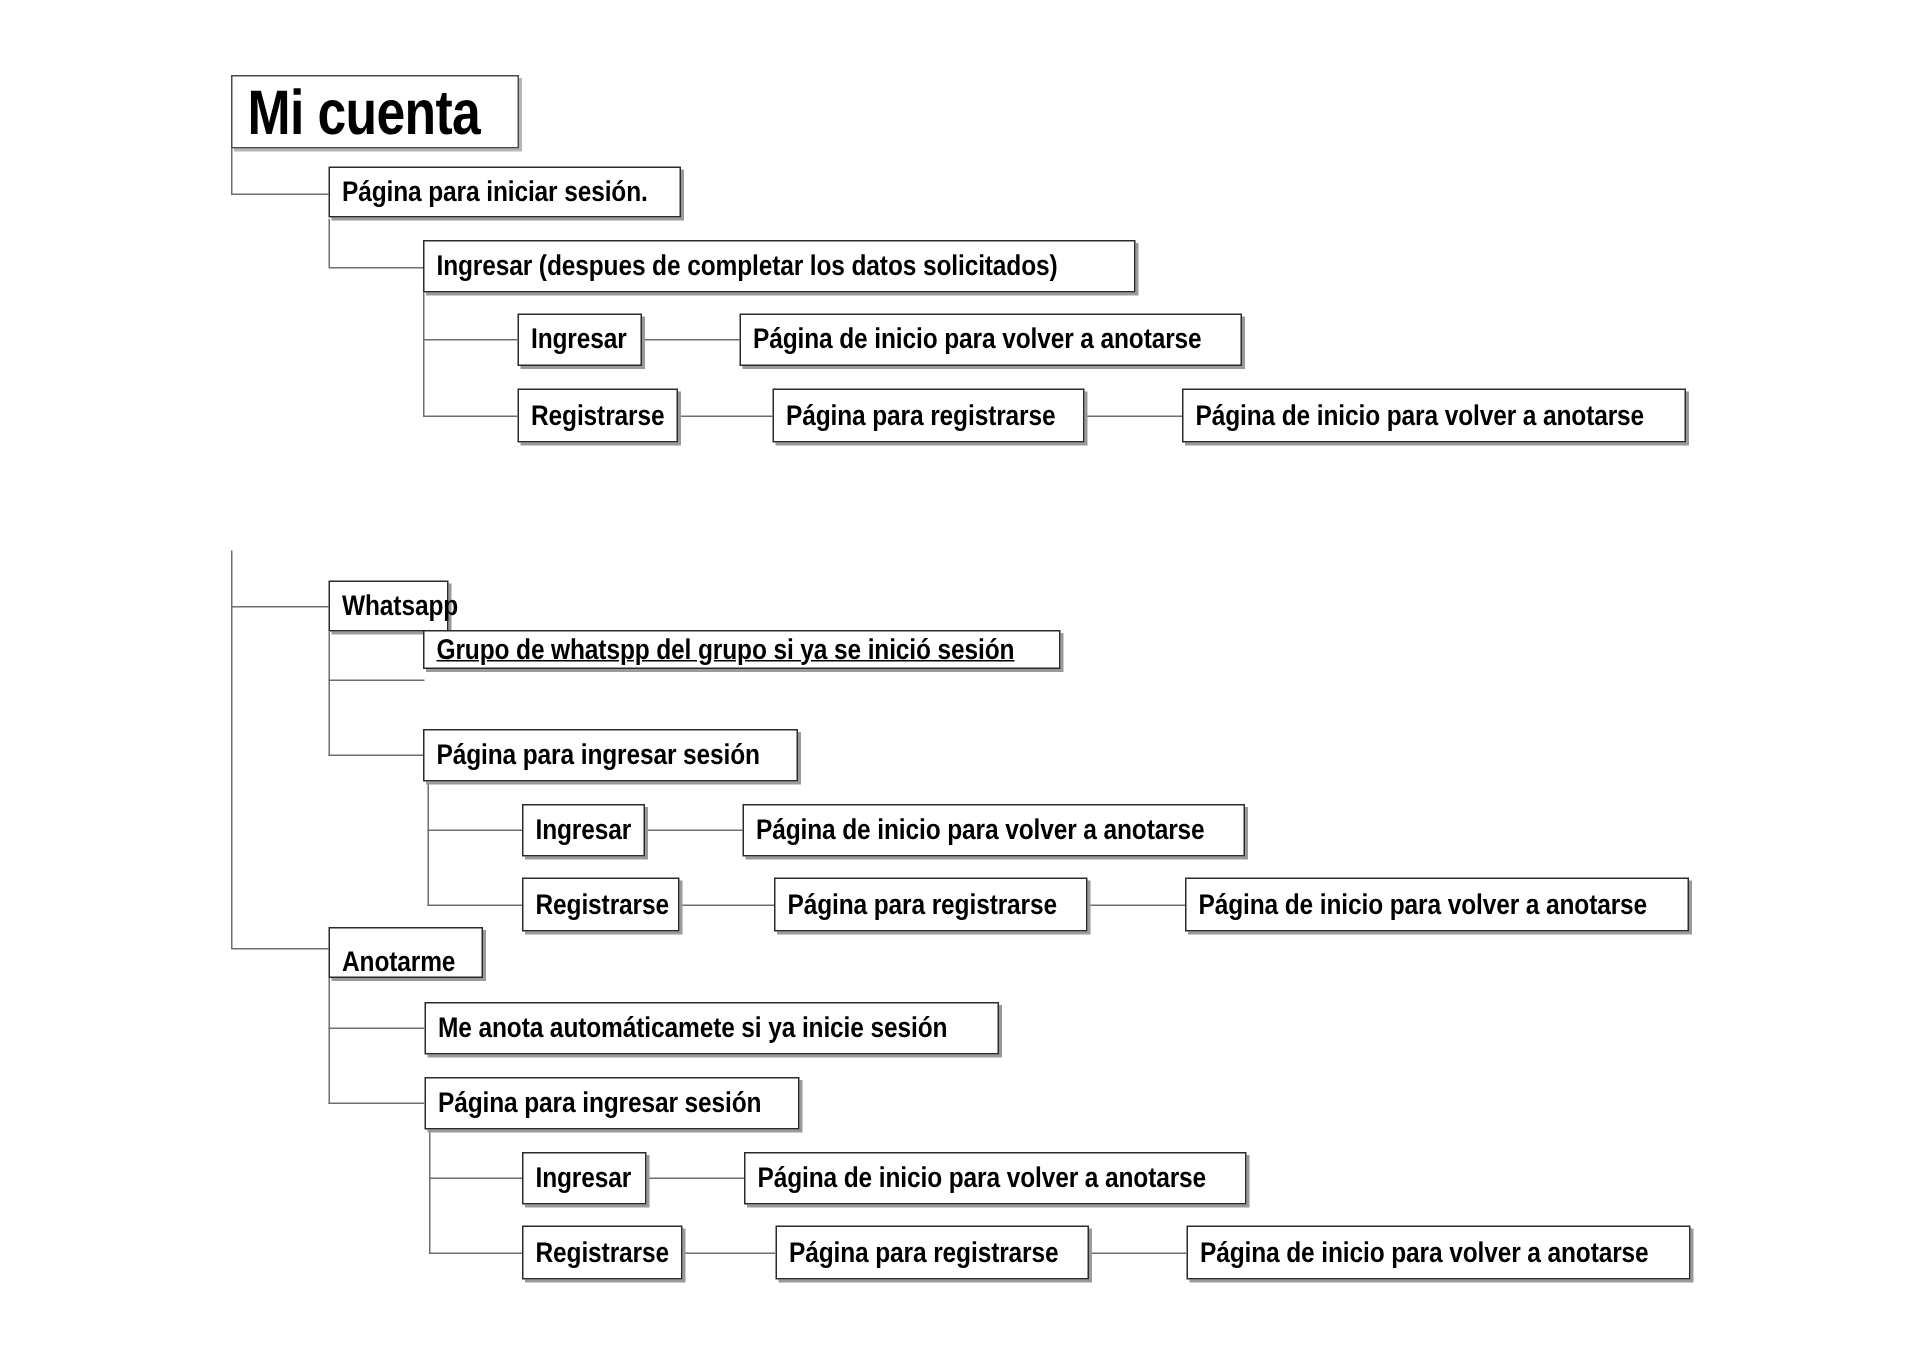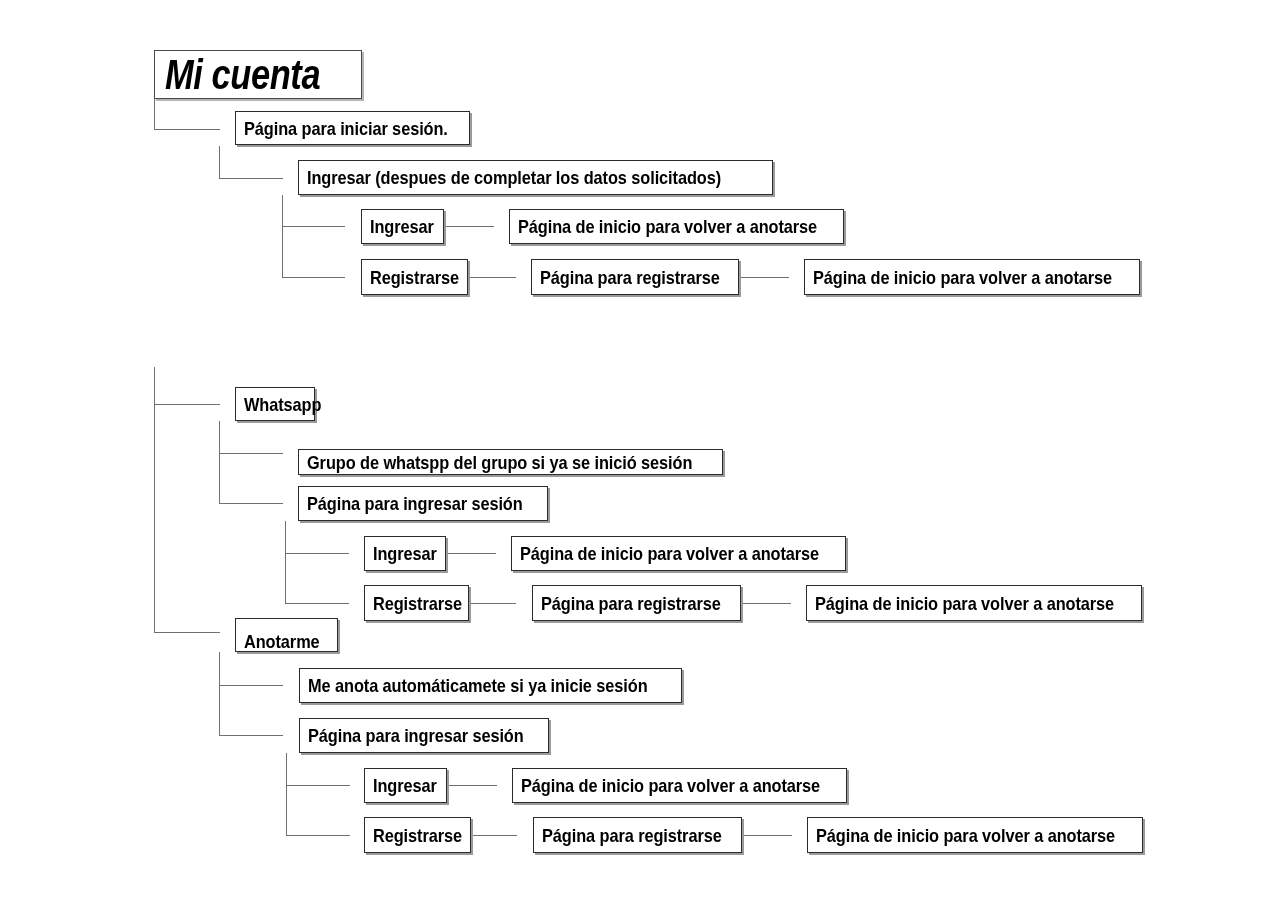--- a/index.html
+++ b/index.html
@@ -46,41 +46,41 @@
     padding-left:10px;
   }
   .node.section .label{
     font-size:42px;
     font-weight:bold;
     transform:scaleX(.82);
     letter-spacing:-0.5px;
   }
 
   
-  .node.item{ padding-left:8px;margin-left:16px; }
+  .node.item{ padding-left:8px; }
   .node.item .label{ font-size:19px; }
 
   
   .lnk{
     position:absolute;
     background:#6f6f6f;
     z-index:1;
   }
   .lnk.v{ width:1px; }
   .lnk.h{ height:1px; }
 </style>
 </head>
 <body>
 
 <div id="canvas">
 
   <div class="lnk v" style="left:154px; top:98px;  height:32px;"></div>
   <div class="lnk h" style="left:154px; top:129px; width:66px;"></div>
 
-  <div class="node section" style="left:154px; top:50px; width:208px; height:49px;font-style:italic;">
+  <div class="node section" style="left:154px; top:50px; width:192px; height:49px;">
     <span class="label">Mi cuenta</span>
   </div>
 
   <div class="lnk v" style="left:219px; top:146px; width:1px; height:32px;"></div>
   <div class="lnk h" style="left:219px; top:178px; width:64px;"></div>
 
   <div class="node item" style="left:219px; top:111px; width:235px; height:34px;">
     <span class="label">Página para iniciar sesión.</span>
   </div>
 
@@ -123,21 +123,21 @@
 
 
   <div class="lnk v" style="left:219px; top:421px; height:83px;"></div>
   <div class="lnk h" style="left:219px; top:453px; width:64px;"></div>
   <div class="lnk h" style="left:219px; top:503px; width:64px;"></div>
 
   <div class="node item" style="left:219px; top:387px; width:80px; height:34px;">
     <span class="label">Whatsapp</span>
   </div>
 
-  <div class="node item" style="left:282px; top:449px; width:425px; height:26px;">
+  <div class="node item" style="left:282px; top:420px; width:425px; height:26px;text-decoration:underline;">
     <span class="label">Grupo de whatspp del grupo si ya se inició sesión</span>
   </div>
 
   <div class="lnk v" style="left:285px; top:521px; height:83px;"></div>
   <div class="lnk h" style="left:285px; top:553px; width:64px;"></div>
   <div class="lnk h" style="left:285px; top:603px; width:64px;"></div>
 
   <div class="node item" style="left:282px; top:486px; width:250px; height:35px;">
     <span class="label">Página para ingresar sesión</span>
   </div>

